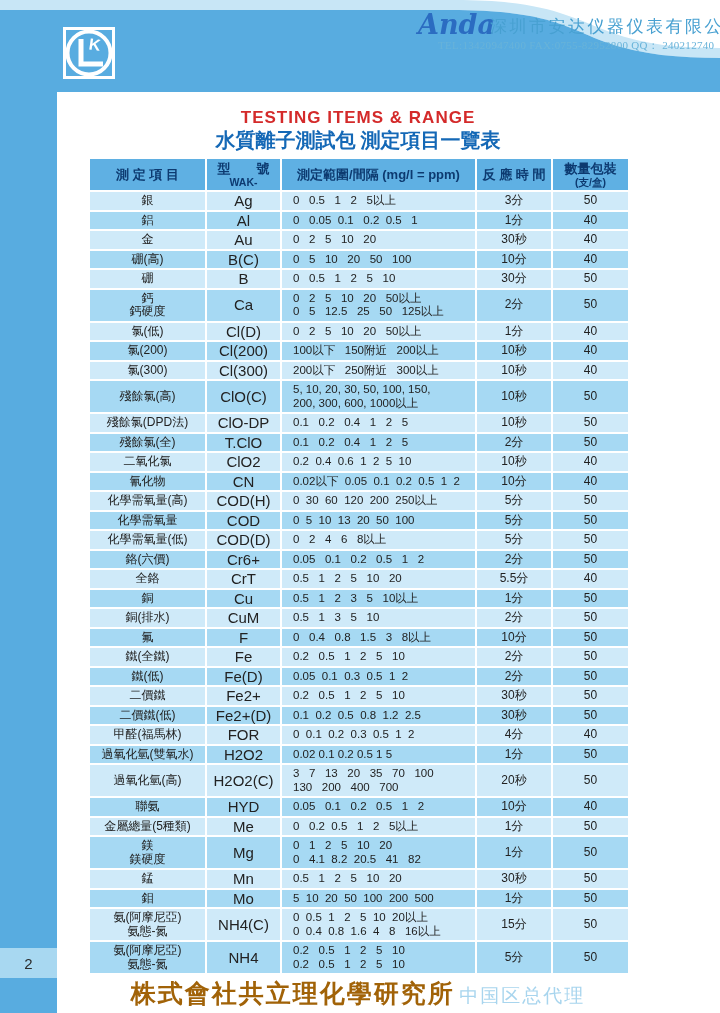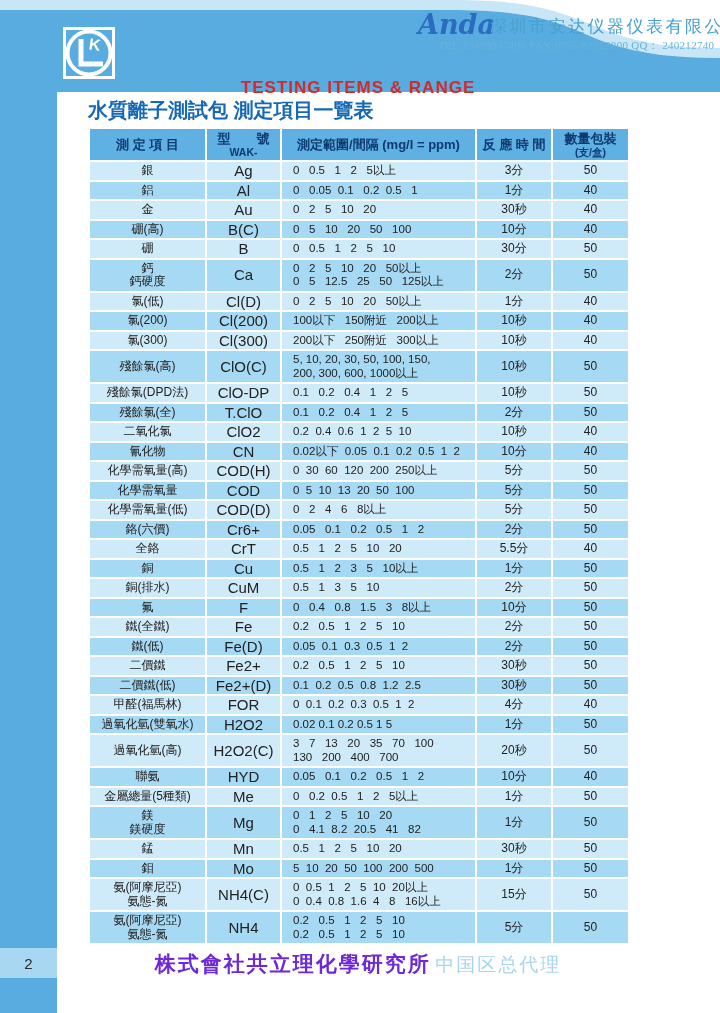--- a/index.html
+++ b/index.html
@@ -21,42 +21,42 @@
     font-size:27px;color:#2b6cc1;
   }
   .company{
     position:absolute;left:82px;top:8px;white-space:nowrap;
     font-family:"Liberation Serif",serif;font-size:17px;color:#47a0d1;letter-spacing:2.5px;
   }
   .contact{
     position:absolute;left:30px;top:31px;white-space:nowrap;
     font-family:"Liberation Serif",serif;font-size:11px;color:#68b3d9;letter-spacing:.3px;
   }
-  .content{position:absolute;left:88px;top:78px;width:540px;z-index:2;}
+  .content{position:absolute;left:88px;top:108px;width:540px;z-index:2;}
   .title-en{text-align:center;color:#d42a2a;font-weight:bold;font-size:17px;line-height:20px;letter-spacing:1px;}
-  .title-zh{text-align:left;color:#1468b6;font-weight:bold;font-size:20px;line-height:24px;margin-bottom:5px;}
+  .title-zh{text-align:center;color:#1468b6;font-weight:bold;font-size:20px;line-height:24px;margin-bottom:5px;font-family:Liberation Serif, serif;}
   table{border-collapse:collapse;width:540px;table-layout:fixed;}
   col.c-item{width:117px;} col.c-model{width:75px;} col.c-range{width:195px;}
   col.c-time{width:76px;} col.c-qty{width:77px;}
   th,td{border:2px solid #ffffff;}
   th{
     background:#5fb0e3;color:#0d3a70;font-size:13px;font-weight:bold;
     line-height:15px;padding:2px 0;text-align:center;vertical-align:middle;
   }
   th .sub{display:block;font-size:10.5px;line-height:12px;font-weight:bold;}
   td{
     font-size:12px;color:#222;line-height:13.5px;padding:2px 0;
     text-align:center;vertical-align:middle;white-space:pre-wrap;
   }
   td.range{text-align:left;padding-left:11px;padding-right:2px;font-size:11.5px;}
   td.model{font-size:15px;}
   tr.odd td{background:#cfeaf9;}
   tr.even td{background:#a6d9f3;}
   .footer{margin-top:8px;text-align:center;white-space:nowrap;line-height:22px;}
-  .f1{font-family:"Liberation Serif",serif;font-weight:bold;font-size:21px;color:#6d28d9;letter-spacing:2px;}
+  .f1{font-family:"Liberation Serif",serif;font-weight:bold;font-size:25px;color:#a16207;letter-spacing:2px;}
   .f2{font-family:"Liberation Serif",serif;font-size:19px;color:#a8d5ee;letter-spacing:2px;}
 </style>
 </head>
 <body>
 
 <div class="left-strip"></div>
 
 <svg class="header-swoosh" width="720" height="92" viewBox="0 0 720 92">
   <path d="M0,0 L455,0 C545,0 570,17 610,32 C645,45 680,48 720,48 L720,58 C680,58 642,55 605,42 C567,28 548,10 450,10 L0,10 Z" fill="#c8e6f6"></path>
   <path d="M0,10 L450,10 C548,10 567,28 605,42 C642,55 680,58 720,58 L720,92 L0,92 Z" fill="#58ace0"></path>

